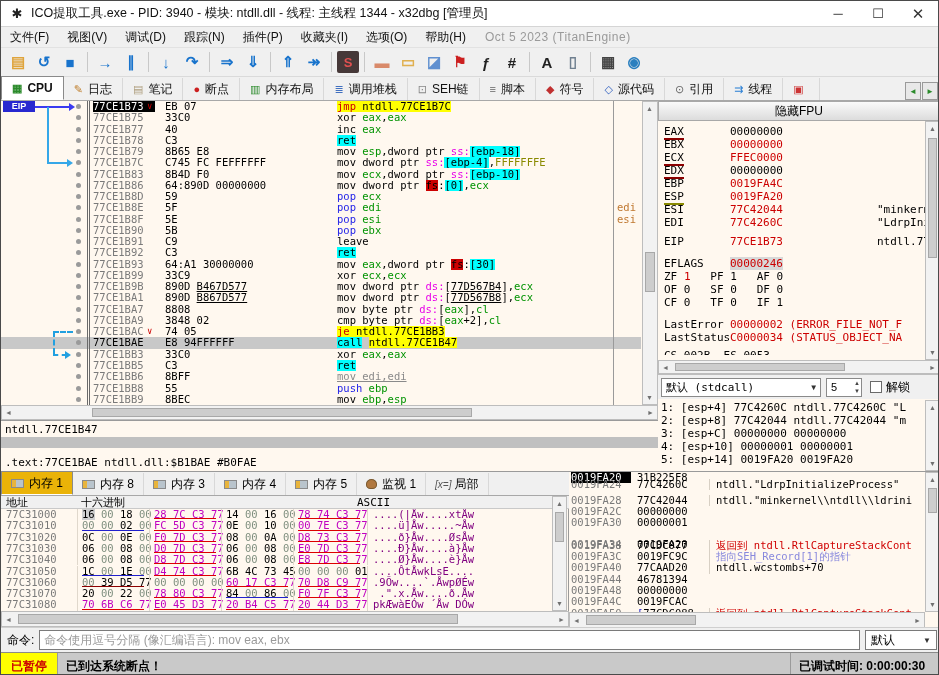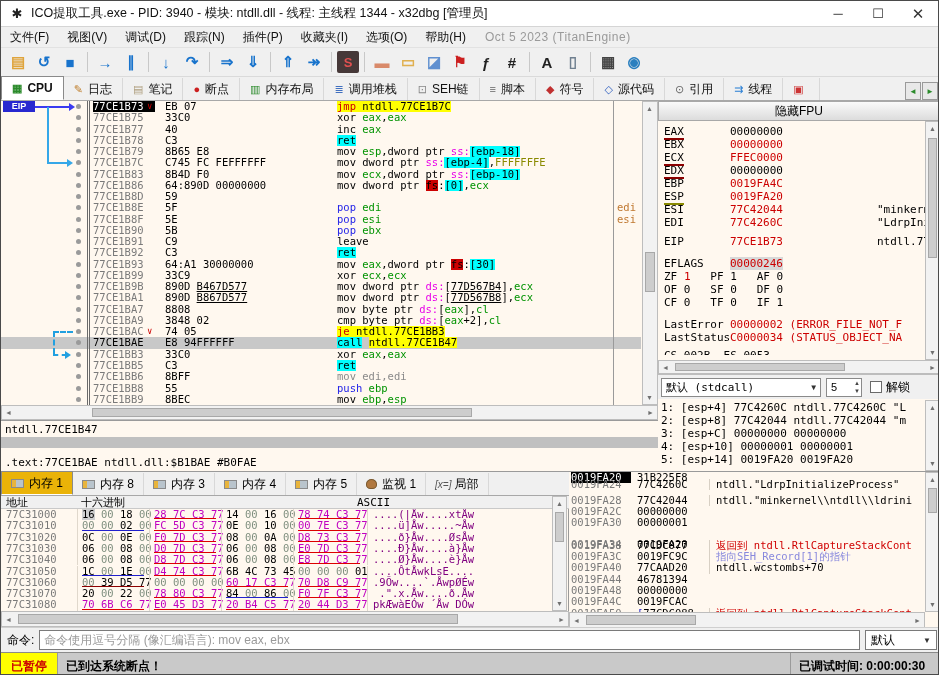--- a/index.html
+++ b/index.html
@@ -50,21 +50,21 @@
   .dbytes{position:absolute;left:164px;width:168px;color:#000;}
   .dbytes u{text-decoration:underline;}
   .dinstr{position:absolute;left:336px;width:276px;overflow:hidden;}
   .dcmt{position:absolute;left:616px;width:24px;overflow:hidden;color:#c07830;}
   #dsepline{position:absolute;left:612px;top:0;width:1px;height:304px;background:#9a9a9a;}
   #dsepgut{position:absolute;left:86px;top:0;width:3px;height:304px;border-left:3px double #6a6a6a;}
   
   .m{color:#000;} .r{color:#009300;} .b{color:#2424e8;} .red{color:#cc0000;}
   .seg{color:#e800e8;} .mem{background:#00ffff;color:#000;} .num{color:#8a8a00;}
   .sym{color:#000;} .hly{background:#ffff00;} .hlc{background:#00ffff;color:#000;}
-  .gray{color:#8a8a8a;} .lnk{color:#000;text-decoration:underline;} .fsbg{background:#cc0000;color:#000;}
+  .gray{color:#8a8a8a;text-decoration:underline;} .lnk{color:#000;text-decoration:underline;} .fsbg{background:#cc0000;color:#000;}
   .blk{color:#000;} .hlg{background:#d8d8d8;}
   
   #eipbadge{position:absolute;left:2px;top:0;width:32px;height:11px;background:#2828d0;color:#fff;font-size:9px;font-weight:bold;text-align:center;line-height:11px;}
   .jarrow{position:absolute;}
   .ah{width:0;height:0;position:absolute;}
   
   .sb{position:absolute;background:#f2f2f2;border:1px solid #bdbdbd;}
   .sb .thumb{position:absolute;background:#cdcdcd;border:1px solid #a8a8a8;}
   .sb .arr{position:absolute;color:#707070;font-size:7px;line-height:13px;text-align:center;width:13px;height:13px;}
 
@@ -277,21 +277,21 @@
     <div id="disasm">
       <div id="drows">
           <div class="drow" style="top: 0px;"><div class="dgut"><span class="dot"></span></div><span class="daddr mono sel">77CE1B73</span><span class="ddir mono">∨</span><span class="dbytes mono">EB 07</span><span class="dinstr mono"><span class="red hly">jmp</span><span class="hly"> </span><span class="sym hly">ntdll.77CE1B7C</span></span></div>
           <div class="drow" style="top: 11.26px;"><div class="dgut"><span class="dot"></span></div><span class="daddr mono">77CE1B75</span><span class="dbytes mono">33C0</span><span class="dinstr mono"><span class="m">xor </span><span class="r">eax</span><span class="m">,</span><span class="r">eax</span></span></div>
           <div class="drow" style="top: 22.52px;"><div class="dgut"><span class="dot"></span></div><span class="daddr mono">77CE1B77</span><span class="dbytes mono">40</span><span class="dinstr mono"><span class="m">inc </span><span class="r">eax</span></span></div>
           <div class="drow" style="top: 33.78px;"><div class="dgut"><span class="dot"></span></div><span class="daddr mono">77CE1B78</span><span class="dbytes mono">C3</span><span class="dinstr mono"><span class="hlc">ret</span></span></div>
           <div class="drow" style="top: 45.04px;"><div class="dgut"><span class="dot"></span></div><span class="daddr mono">77CE1B79</span><span class="dbytes mono">8B65 E8</span><span class="dinstr mono"><span class="m">mov </span><span class="r">esp</span><span class="m">,dword ptr </span><span class="seg">ss:</span><span class="mem">[ebp-18]</span></span></div>
           <div class="drow" style="top: 56.3px;"><div class="dgut"><span class="dot"></span></div><span class="daddr mono">77CE1B7C</span><span class="dbytes mono">C745 FC FEFFFFFF</span><span class="dinstr mono"><span class="m">mov dword ptr </span><span class="seg">ss:</span><span class="mem">[ebp-4]</span><span class="m">,</span><span class="num">FFFFFFFE</span></span></div>
           <div class="drow" style="top: 67.56px;"><div class="dgut"><span class="dot"></span></div><span class="daddr mono">77CE1B83</span><span class="dbytes mono">8B4D F0</span><span class="dinstr mono"><span class="m">mov </span><span class="r">ecx</span><span class="m">,dword ptr </span><span class="seg">ss:</span><span class="mem">[ebp-10]</span></span></div>
           <div class="drow" style="top: 78.82px;"><div class="dgut"><span class="dot"></span></div><span class="daddr mono">77CE1B86</span><span class="dbytes mono">64:890D 00000000</span><span class="dinstr mono"><span class="m">mov dword ptr </span><span class="fsbg">fs</span><span class="m">:</span><span class="mem">[0]</span><span class="m">,</span><span class="r">ecx</span></span></div>
-          <div class="drow" style="top: 90.08px;"><div class="dgut"><span class="dot"></span></div><span class="daddr mono">77CE1B8D</span><span class="dbytes mono">59</span></div>
+          <div class="drow" style="top: 90.08px;"><div class="dgut"><span class="dot"></span></div><span class="daddr mono">77CE1B8D</span><span class="dbytes mono">59</span><span class="dinstr mono"><span class="b">pop </span><span class="r">ecx</span></span></div>
           <div class="drow" style="top: 101.34px;"><div class="dgut"><span class="dot"></span></div><span class="daddr mono">77CE1B8E</span><span class="dbytes mono">5F</span><span class="dinstr mono"><span class="b">pop </span><span class="r">edi</span></span><span class="dcmt mono">edi</span></div>
           <div class="drow" style="top: 112.6px;"><div class="dgut"><span class="dot"></span></div><span class="daddr mono">77CE1B8F</span><span class="dbytes mono">5E</span><span class="dinstr mono"><span class="b">pop </span><span class="r">esi</span></span><span class="dcmt mono">esi</span></div>
           <div class="drow" style="top: 123.86px;"><div class="dgut"><span class="dot"></span></div><span class="daddr mono">77CE1B90</span><span class="dbytes mono">5B</span><span class="dinstr mono"><span class="b">pop </span><span class="r">ebx</span></span></div>
           <div class="drow" style="top: 135.12px;"><div class="dgut"><span class="dot"></span></div><span class="daddr mono">77CE1B91</span><span class="dbytes mono">C9</span><span class="dinstr mono"><span class="m">leave</span></span></div>
           <div class="drow" style="top: 146.38px;"><div class="dgut"><span class="dot"></span></div><span class="daddr mono">77CE1B92</span><span class="dbytes mono">C3</span><span class="dinstr mono"><span class="hlc">ret</span></span></div>
           <div class="drow" style="top: 157.64px;"><div class="dgut"><span class="dot"></span></div><span class="daddr mono">77CE1B93</span><span class="dbytes mono">64:A1 30000000</span><span class="dinstr mono"><span class="m">mov </span><span class="r">eax</span><span class="m">,dword ptr </span><span class="fsbg">fs</span><span class="m">:</span><span class="mem">[30]</span></span></div>
           <div class="drow" style="top: 168.9px;"><div class="dgut"><span class="dot"></span></div><span class="daddr mono">77CE1B99</span><span class="dbytes mono">33C9</span><span class="dinstr mono"><span class="m">xor </span><span class="r">ecx</span><span class="m">,</span><span class="r">ecx</span></span></div>
           <div class="drow" style="top: 180.16px;"><div class="dgut"><span class="dot"></span></div><span class="daddr mono">77CE1B9B</span><span class="dbytes mono">890D <u>B467D577</u></span><span class="dinstr mono"><span class="m">mov dword ptr </span><span class="seg">ds:</span><span class="m">[</span><span class="lnk">77D567B4</span><span class="m">]</span><span class="m">,</span><span class="r">ecx</span></span></div>
           <div class="drow" style="top: 191.42px;"><div class="dgut"><span class="dot"></span></div><span class="daddr mono">77CE1BA1</span><span class="dbytes mono">890D <u>B867D577</u></span><span class="dinstr mono"><span class="m">mov dword ptr </span><span class="seg">ds:</span><span class="m">[</span><span class="lnk">77D567B8</span><span class="m">]</span><span class="m">,</span><span class="r">ecx</span></span></div>
           <div class="drow" style="top: 202.68px;"><div class="dgut"><span class="dot"></span></div><span class="daddr mono">77CE1BA7</span><span class="dbytes mono">8808</span><span class="dinstr mono"><span class="m">mov byte ptr </span><span class="seg">ds:</span><span class="m">[</span><span class="r">eax</span><span class="m">]</span><span class="m">,</span><span class="r">cl</span></span></div>

